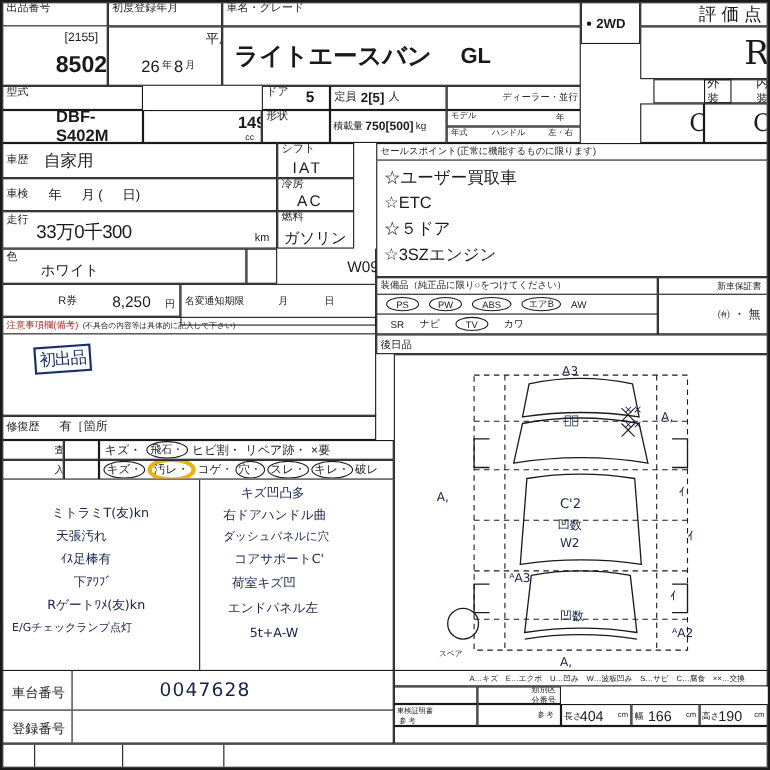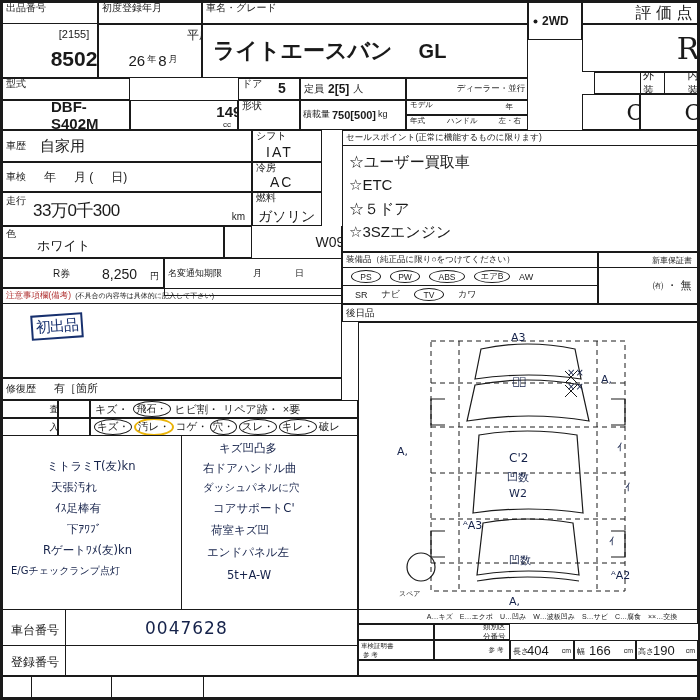--- a/index.html
+++ b/index.html
@@ -342,21 +342,21 @@
       <span>リペア跡・</span>
       <span>×要</span>
     </div>
   </div>
   <div class="bx" style="left:56px;top:416px;width:32px;height:18px;">
     <div class="c" style="height:100%;font-size:10px;">内装</div>
   </div>
   <div class="bx" style="left:88px;top:416px;width:268px;height:18px;">
     <div class="l" style="height:100%;gap:2px;padding-left:3px;font-size:10.5px;">
       <span style="border:1px solid #1a1a1a;border-radius:50%;padding:0 2px;">キズ・</span>
-      <span style="border:2px solid #eab308;border-radius:50%;padding:0 2px;">汚レ・</span>
+      <span style="border:4px solid #eab308;border-radius:50%;padding:0 2px;">汚レ・</span>
       <span>コゲ・</span>
       <span style="border:1px solid #1a1a1a;border-radius:50%;padding:0 2px;">穴・</span>
       <span style="border:1px solid #1a1a1a;border-radius:50%;padding:0 2px;">スレ・</span>
       <span style="border:1px solid #1a1a1a;border-radius:50%;padding:0 2px;">キレ・</span>
       <span>破レ</span>
     </div>
   </div>
 
   <div class="bx" style="left:0;top:434px;width:356px;height:174px;border-top:none;">
     <div style="position:absolute;left:178px;top:0;width:1px;height:174px;background:#1a1a1a;"></div>

